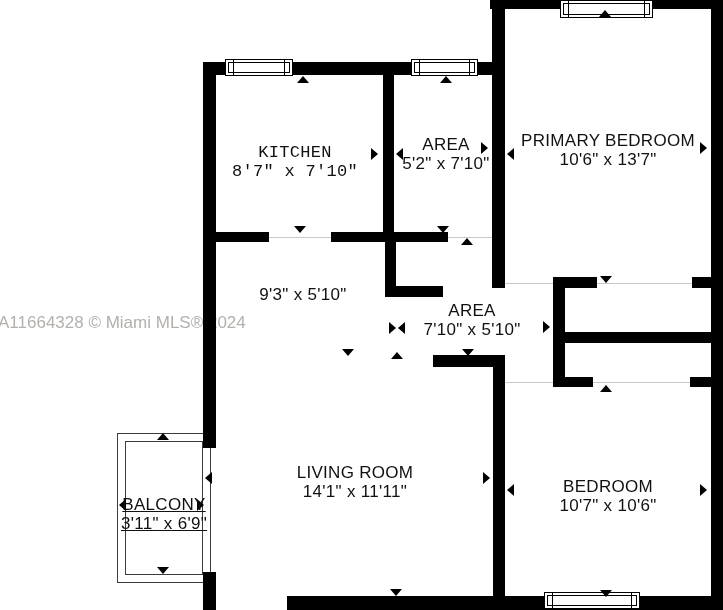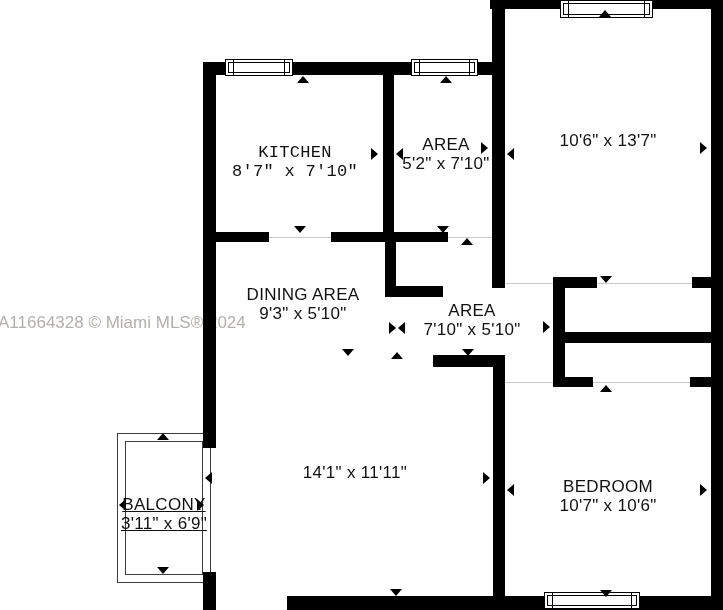--- a/index.html
+++ b/index.html
@@ -100,31 +100,32 @@
 
 <div class="room" style="left:295px;top:143px;font-family:Liberation Mono, monospace;">
   <span class="nm">KITCHEN</span>
   <span class="dm">8'7" x 7'10"</span>
 </div>
 <div class="room" style="left:446px;top:135px;">
   <span class="nm">AREA</span>
   <span class="dm">5'2" x 7'10"</span>
 </div>
 <div class="room" style="left:608px;top:131px;">
+  <span class="nm">PRIMARY BEDROOM</span>
   <span class="dm">10'6" x 13'7"</span>
 </div>
 <div class="room" style="left:303px;top:285px;">
-  <span class="nm">DINING AREA</span>
   <span class="dm">9'3" x 5'10"</span>
 </div>
 <div class="room" style="left:472px;top:301px;">
   <span class="nm">AREA</span>
   <span class="dm">7'10" x 5'10"</span>
 </div>
 <div class="room" style="left:355px;top:463px;">
+  <span class="nm">LIVING ROOM</span>
   <span class="dm">14'1" x 11'11"</span>
 </div>
 <div class="room" style="left:608px;top:477px;">
   <span class="nm">BEDROOM</span>
   <span class="dm">10'7" x 10'6"</span>
 </div>
 <div class="room" style="left:164px;top:495px;text-decoration:underline;">
   <span class="nm">BALCONY</span>
   <span class="dm">3'11" x 6'9"</span>
 </div>

